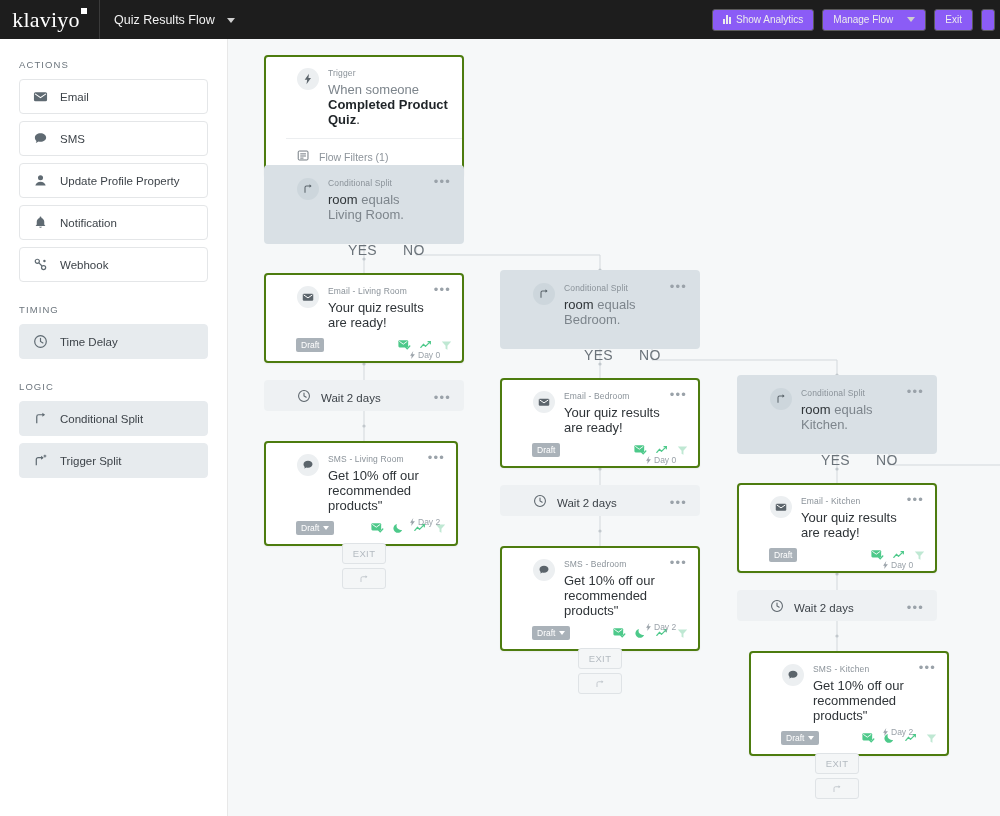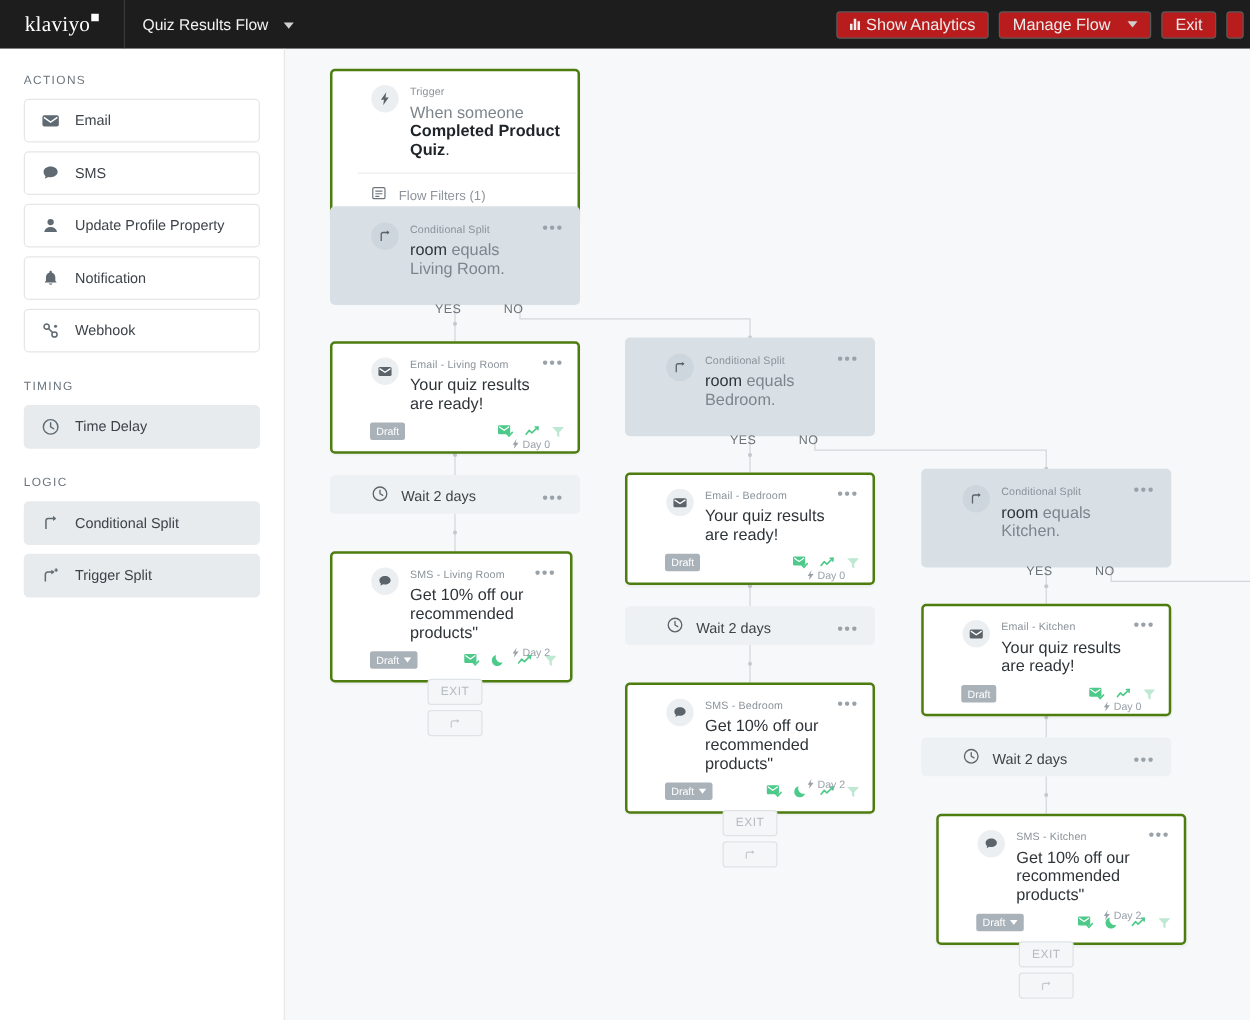--- a/index.html
+++ b/index.html
@@ -14,39 +14,39 @@
   .topbar {
     position: absolute; top: 0; left: 0; width: 1000px; height: 39px;
     background: #1d1d1d; display: flex; align-items: center;
   }
   .logo-cell {
     width: 100px; height: 39px; display: flex; align-items: center;
     justify-content: center; border-right: 1px solid #3a3a3a;
   }
   .logo {
     color: #fff; font-family: "Liberation Serif", serif;
-    font-size: 17px; letter-spacing: .2px; position: relative; padding-right: 7px;
+    font-size: 22px; letter-spacing: .2px; position: relative; padding-right: 7px;
   }
   .logo .sq {
     position: absolute; right: 0; top: 1px; width: 6px; height: 6px; background: #fff;
   }
   .flow-name {
     margin-left: 14px; color: #f2f2f2; font-size: 12.5px;
   }
   .caret-d {
     display: inline-block; margin-left: 9px;
     border-left: 4px solid transparent; border-right: 4px solid transparent;
     border-top: 5px solid #cfcfcf; vertical-align: middle;
   }
   .topbar-right {
     margin-left: auto; display: flex; align-items: center; gap: 8px; padding-right: 5px;
   }
   .tbtn {
     height: 22px; border: 1px solid #5a5a5a; border-radius: 3px;
-    background: #b91c1c; color: #ededed; font-size: 13px;
+    background: #8b5cf6; color: #ededed; font-size: 10px;
     display: flex; align-items: center; gap: 5px; padding: 0 10px;
     font-family: "Liberation Sans", sans-serif; cursor: pointer;
   }
   .tbtn.partial { width: 14px; padding: 0; overflow: hidden; }
   .bar-ic { display: flex; align-items: flex-end; gap: 1px; height: 9px; }
   .bar-ic i { display: block; width: 2px; background: #ededed; }
 
   
   .sidebar {
     position: absolute; top: 39px; left: 0; width: 228px; height: 777px;
@@ -123,21 +123,21 @@
     padding: 9px 11px; gap: 9px;
   }
   .filters-tx { font-size: 10.5px; color: #8d949b; }
 
   .daytag {
     position: absolute; font-size: 8.5px; color: #9aa2a9;
     display: flex; align-items: center; gap: 2px; white-space: nowrap;
   }
 
   .yn {
-    position: absolute; font-size: 10px; color: #6b737a; letter-spacing: .3px;
+    position: absolute; font-size: 14px; color: #6b737a; letter-spacing: .3px;
   }
 
   .exit {
     width: 44px; height: 21px; border: 1px solid #dfe3e6; border-radius: 3px;
     background: #f4f6f7; color: #b4bbc1; font-size: 9.5px;
     display: flex; align-items: center; justify-content: center;
     letter-spacing: .4px; cursor: pointer;
   }
   .exitsub {
     width: 44px; height: 21px; border: 1px solid #dfe3e6; border-radius: 3px;

